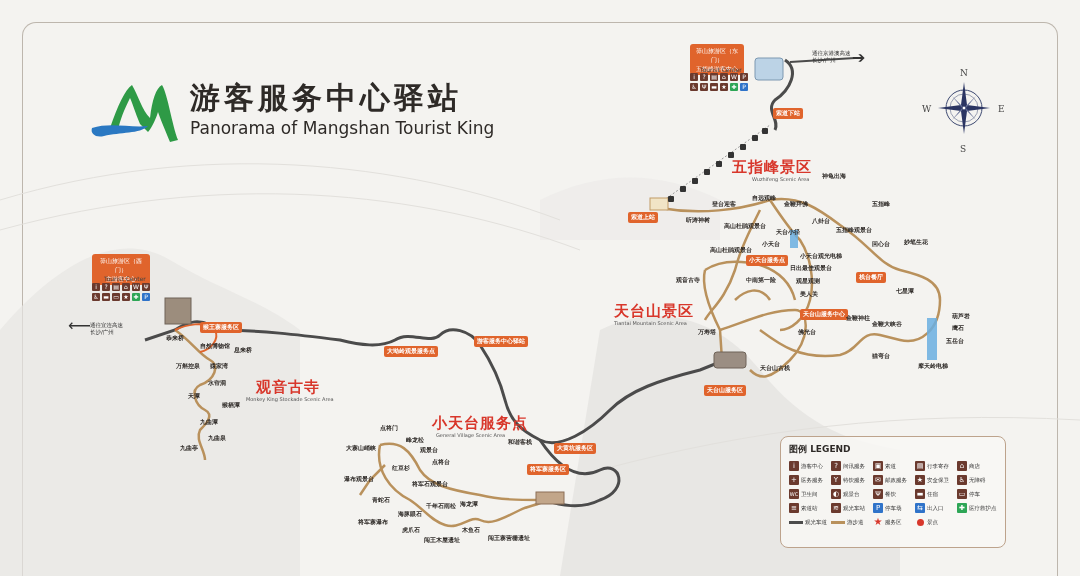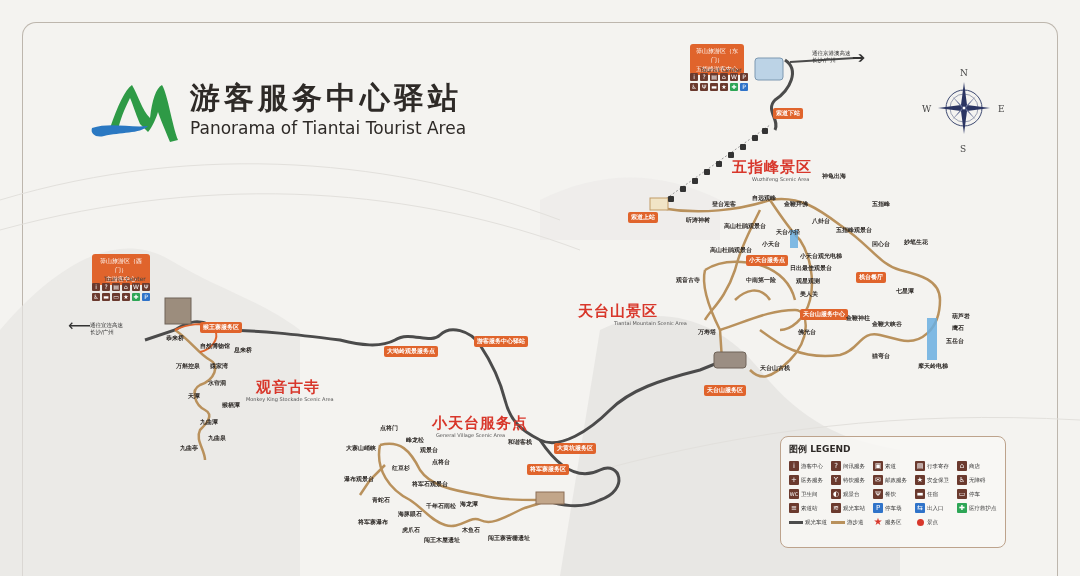--- a/index.html
+++ b/index.html
@@ -126,21 +126,21 @@
     <path d="M-26 0 L-3 3 L0 0 L-3 -3 Z" fill="#2b3562"></path>
     <path d="M12 -12 L2 0 L0 0 Z" fill="#5b6690"></path>
     <path d="M-12 -12 L-2 0 L0 0 Z" fill="#5b6690"></path>
     <path d="M12 12 L2 0 L0 0 Z" fill="#5b6690"></path>
     <path d="M-12 12 L-2 0 L0 0 Z" fill="#5b6690"></path>
     <circle r="2" fill="#fff" stroke="#2b3562"></circle>
   </g>
 </svg>
 
 <div class="abs title-zh">游客服务中心驿站</div>
-<div class="abs title-en">Panorama of Tiantai Tourist Area</div>
+<div class="abs title-en">Panorama of Mangshan Tourist King</div>
 
 <div class="abs compass">
   <span class="dir" style="left:32px;top:0px;">N</span>
   <span class="dir" style="left:32px;top:76px;">S</span>
   <span class="dir" style="left:-6px;top:36px;">W</span>
   <span class="dir" style="left:70px;top:36px;">E</span>
 </div>
 
 <div class="abs tag-big" style="left:690px;top:44px;width:54px;white-space:pre-line;">莽山旅游区（东门）
 五指峰游客中心</div>
@@ -164,21 +164,21 @@
 <div class="abs road-text" style="left:812px;top:50px;white-space:pre-line;">通往京港澳高速
 长沙/广州</div>
 <div class="abs arrow" style="left:852px;top:50px;">➔</div>
 
 <div class="abs tag" style="left:773px;top:108px;">索道下站</div>
 <div class="abs tag" style="left:628px;top:212px;">索道上站</div>
 
 <div class="abs zone" style="left:732px;top:158px;">五指峰景区</div>
 <div class="abs zone-en" style="left:752px;top:176px;">Wuzhifeng Scenic Area</div>
 
-<div class="abs zone" style="left:578px;top:302px;">天台山景区</div>
+<div class="abs zone" style="left:614px;top:302px;">天台山景区</div>
 <div class="abs zone-en" style="left:614px;top:320px;">Tiantai Mountain Scenic Area</div>
 
 <div class="abs zone" style="left:256px;top:378px;">观音古寺</div>
 <div class="abs zone-en" style="left:246px;top:396px;">Monkey King Stockade Scenic Area</div>
 
 <div class="abs zone" style="left:432px;top:414px;">小天台服务点</div>
 <div class="abs zone-en" style="left:436px;top:432px;">General Village Scenic Area</div>
 
 <div class="abs tag-big" style="left:92px;top:254px;width:58px;white-space:pre-line;">莽山旅游区（西门）
 主游客中心</div>

